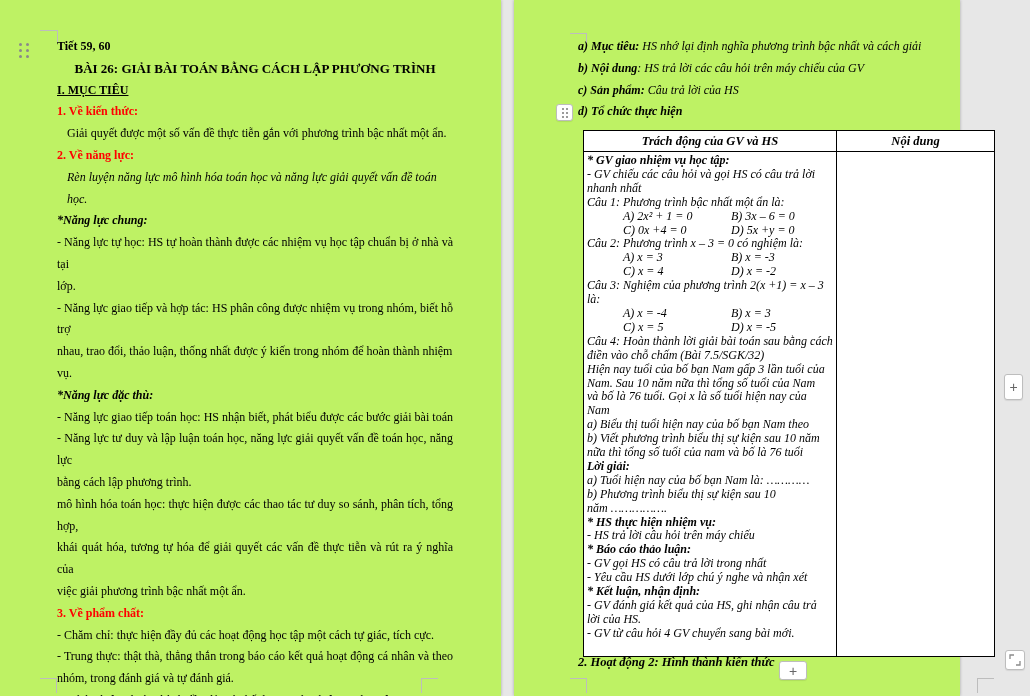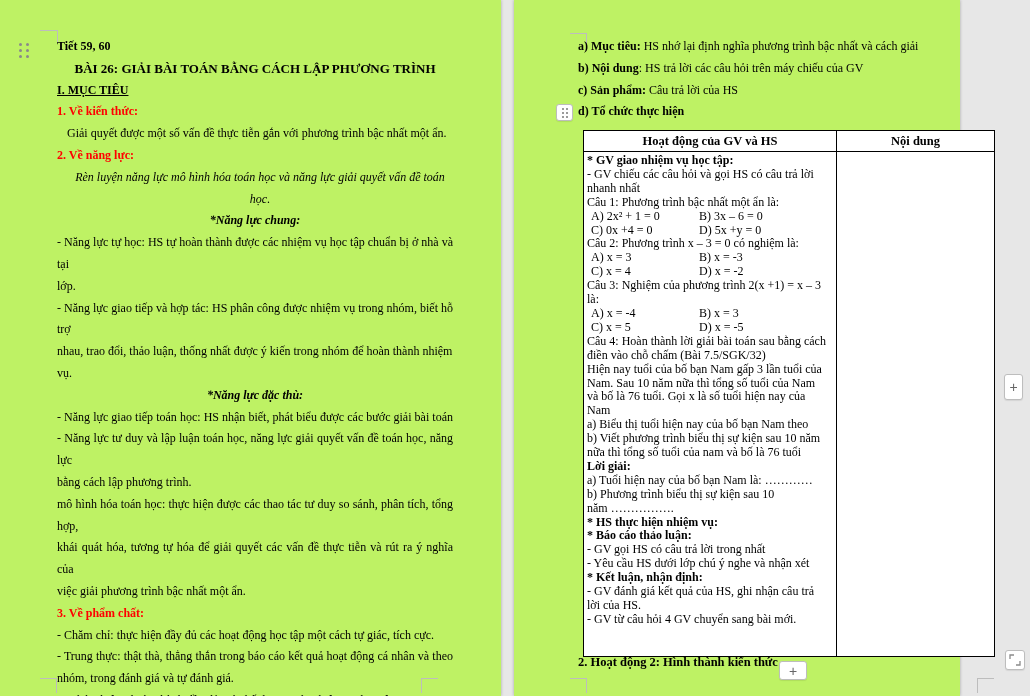--- a/index.html
+++ b/index.html
@@ -2,48 +2,48 @@
 <html><head>
 <meta charset="utf-8">
 <style>
   html,body{margin:0;padding:0;}
   body{width:1030px;height:696px;overflow:hidden;background:#e7e7e7;
        font-family:"Liberation Serif","DejaVu Serif",serif;color:#000;}
   #screen{position:relative;width:1030px;height:696px;}
   .page{position:absolute;top:0;height:696px;background:#bef264;
         box-shadow:0 0 3px rgba(0,0,0,.28);}
   #page-left{left:0;width:501px;}
-  #page-right{left:514px;width:446px;}
+  #page-right{left:514px;width:446px;font-style:italic;}
 
   
   #left-content{position:absolute;left:57px;top:36px;width:396px;
                 font-size:12px;line-height:21.8px;}
   #intro{position:absolute;left:64px;top:36px;width:418px;
          font-size:12px;line-height:21.8px;}
   .ln{min-height:21.8px;}
   .b{font-weight:bold;}
-  .i{font-style:italic;text-align:center;}
+  .i{font-style:italic;}
   .u{text-decoration:underline;}
   .red{color:#ff0000;}
   .ctr{text-align:center;font-size:13px;}
   .ind{padding-left:10px;}
   .jl{text-align:justify;text-align-last:justify;}
 
   
   #ws-table{position:absolute;left:69px;top:130px;width:410px;
             border:1px solid #000;background:#fff;}
   .trow{display:flex;}
   .thead{height:20px;border-bottom:1px solid #000;}
   .th{font-weight:bold;font-size:12.5px;line-height:20px;text-align:center;}
   .c1{width:253px;border-right:1px solid #000;box-sizing:border-box;}
   .c2{flex:1;}
   .tbody{height:504px;}
   #cell-gvhs{padding:2px 2px 0 3px;font-size:12px;line-height:13.9px;}
   .cl{min-height:13.9px;}
-  .opt{display:flex;padding-left:4px;}
+  .opt{display:flex;padding-left:4px;margin-left:32px;}
   .opt-a{width:108px;}
   .opt-b{flex:1;}
 
   #footer-heading{position:absolute;left:64px;top:655px;
                   font-weight:bold;font-size:12.5px;}
 
   
   .mark{position:absolute;pointer-events:none;}
   .mk-tr{border-top:1px solid #bdbdbd;border-right:1px solid #bdbdbd;}
   .mk-tl{border-top:1px solid #bdbdbd;border-left:1px solid #bdbdbd;}
@@ -108,21 +108,21 @@
 
     <div id="intro">
         <div class="ln "><b>a) Mục tiêu:</b> HS nhớ lại định nghĩa phương trình bậc nhất và cách giải</div>
         <div class="ln "><b>b) Nội dung</b>: HS trả lời các câu hỏi trên máy chiếu của GV</div>
         <div class="ln "><b>c) Sản phẩm:</b> Câu trả lời của HS</div>
         <div class="ln "><b>d) Tổ chức thực hiện</b></div>
       </div>
 
     <div id="ws-table">
       <div class="trow thead">
-        <div class="th c1">Hoạt động của GV và HS</div>
+        <div class="th c1">Trách động của GV và HS</div>
         <div class="th c2">Nội dung</div>
       </div>
       <div class="trow tbody">
         <div class="c1" id="cell-gvhs">
             <div class="cl b">* GV giao nhiệm vụ học tập:</div>
             <div class="cl">- GV chiếu các câu hỏi và gọi HS có câu trả lời</div>
             <div class="cl">nhanh nhất</div>
             <div class="cl">Câu 1: Phương trình bậc nhất một ẩn là:</div>
             <div class="cl opt">
               <span class="opt-a">A) 2x² + 1 = 0</span>
@@ -158,20 +158,21 @@
             <div class="cl">và bố là 76 tuổi. Gọi x là số tuổi hiện nay của</div>
             <div class="cl">Nam</div>
             <div class="cl">a) Biểu thị tuổi hiện nay của bố bạn Nam theo</div>
             <div class="cl">b) Viết phương trình biểu thị sự kiện sau 10 năm</div>
             <div class="cl">nữa thì tổng số tuổi của nam và bố là 76 tuổi</div>
             <div class="cl b">Lời giải:</div>
             <div class="cl">a) Tuổi hiện nay của bố bạn Nam là: …………</div>
             <div class="cl">b) Phương trình biểu thị sự kiện sau 10</div>
             <div class="cl">năm …………….</div>
             <div class="cl b">* HS thực hiện nhiệm vụ:</div>
+            <div class="cl">- HS trả lời câu hỏi trên máy chiếu</div>
             <div class="cl b">* Báo cáo thảo luận:</div>
             <div class="cl">- GV gọi HS có câu trả lời trong nhất</div>
             <div class="cl">- Yêu cầu HS dưới lớp chú ý nghe và nhận xét</div>
             <div class="cl b">* Kết luận, nhận định:</div>
             <div class="cl">- GV đánh giá kết quả của HS, ghi nhận câu trả</div>
             <div class="cl">lời của HS.</div>
             <div class="cl">- GV từ câu hỏi 4 GV chuyển sang bài mới.</div>
           </div>
         <div class="c2"></div>
       </div>

